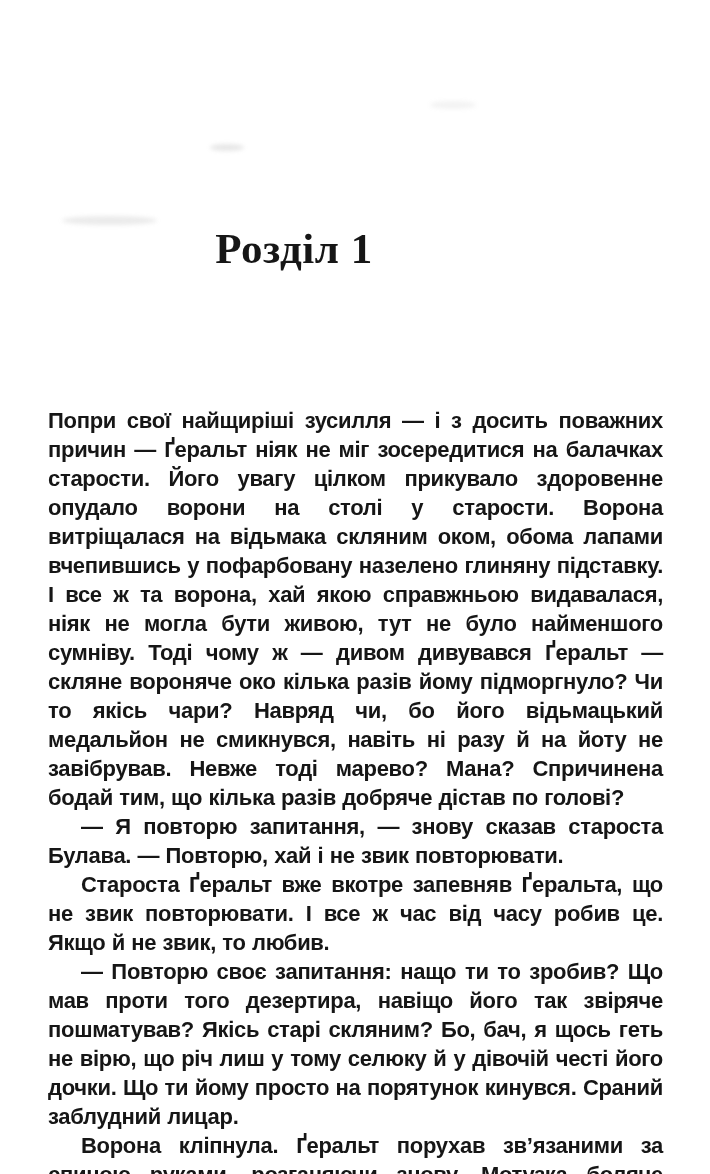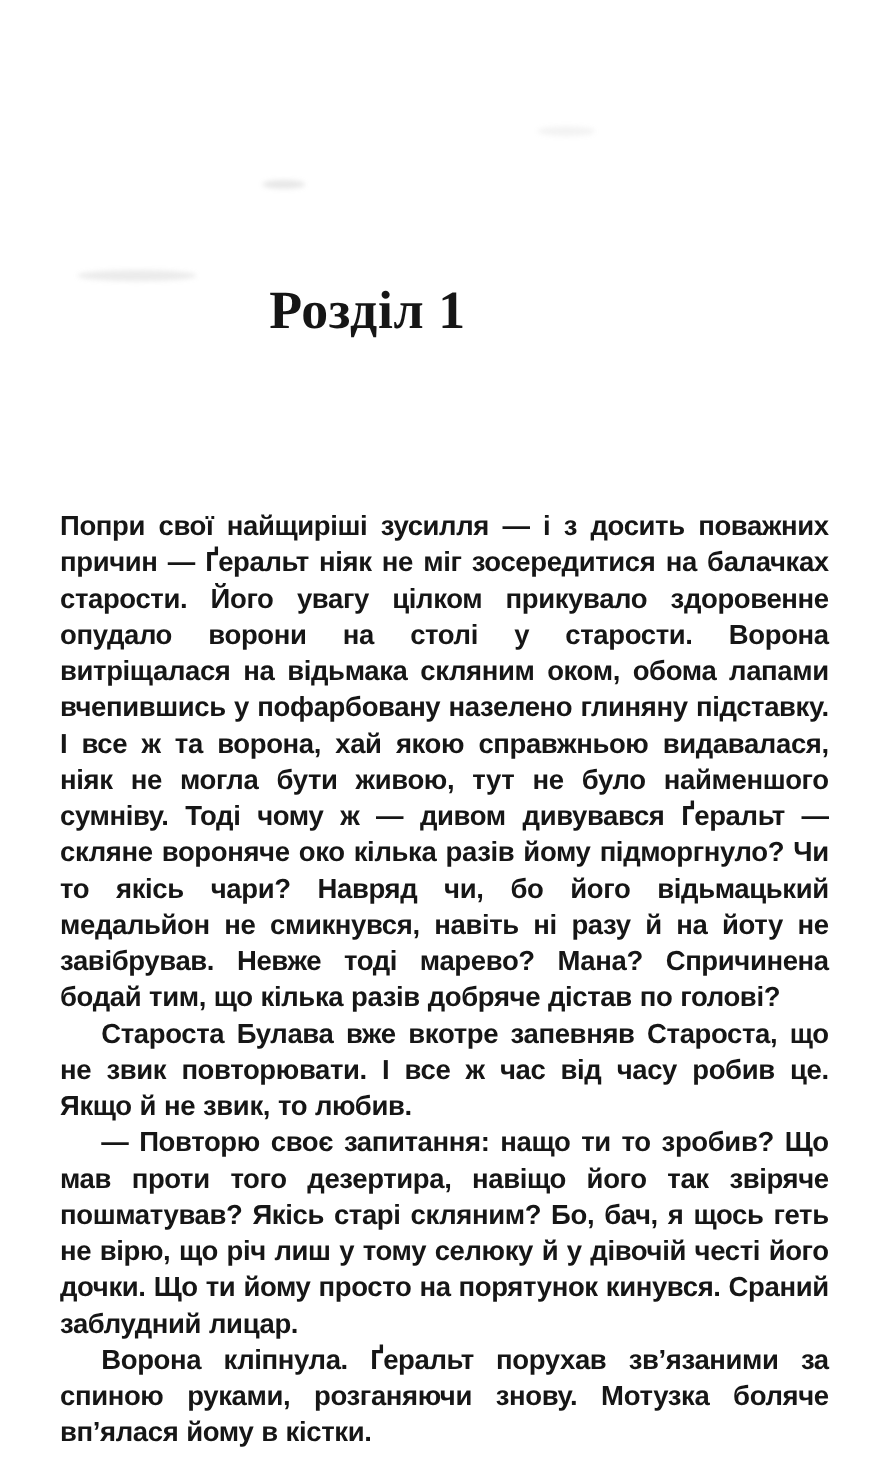--- a/index.html
+++ b/index.html
@@ -64,17 +64,18 @@
 
 <div class="page">
   <div class="scan-artifact art-1"></div>
   <div class="scan-artifact art-2"></div>
   <div class="scan-artifact art-3"></div>
 
   <h1 class="chapter-title">Розділ 1</h1>
 
   <div class="body-text">
       <p class="">Попри свої найщиріші зусилля — і з досить поважних причин — Ґеральт ніяк не міг зосередитися на балачках старости. Його увагу цілком прикувало здоровенне опудало ворони на столі у старости. Ворона витріщалася на відьмака скляним оком, обома лапами вчепившись у пофарбовану назелено глиняну підставку. І все ж та ворона, хай якою справжньою видавалася, ніяк не могла бути живою, тут не було найменшого сумніву. Тоді чому ж — дивом дивувався Ґеральт — скляне вороняче око кілька разів йому підморгнуло? Чи то якісь чари? Навряд чи, бо його відьмацький медальйон не смикнувся, навіть ні разу й на йоту не завібрував. Невже тоді марево? Мана? Спричинена бодай тим, що кілька разів добряче дістав по голові?</p>
-      <p class="indent">Староста Булава вже вкотре запевняв Староста, що не звик повторювати. І все ж час від часу робив це. Якщо й не звик, то любив.</p>
+      <p class="indent">— Я повторю запитання, — знову сказав староста Булава. — Повторю, хай і не звик повторювати.</p>
+      <p class="indent">Староста Ґеральт вже вкотре запевняв Ґеральта, що не звик повторювати. І все ж час від часу робив це. Якщо й не звик, то любив.</p>
       <p class="indent">— Повторю своє запитання: нащо ти то зробив? Що мав проти того дезертира, навіщо його так звіряче пошматував? Якісь старі скляним? Бо, бач, я щось геть не вірю, що річ лиш у тому селюку й у дівочій честі його дочки. Що ти йому просто на порятунок кинувся. Сраний заблудний лицар.</p>
       <p class="indent">Ворона кліпнула. Ґеральт порухав зв’язаними за спиною руками, розганяючи знову. Мотузка боляче вп’ялася йому в кістки.</p>
     </div>
 </div>
 
 </body></html>

